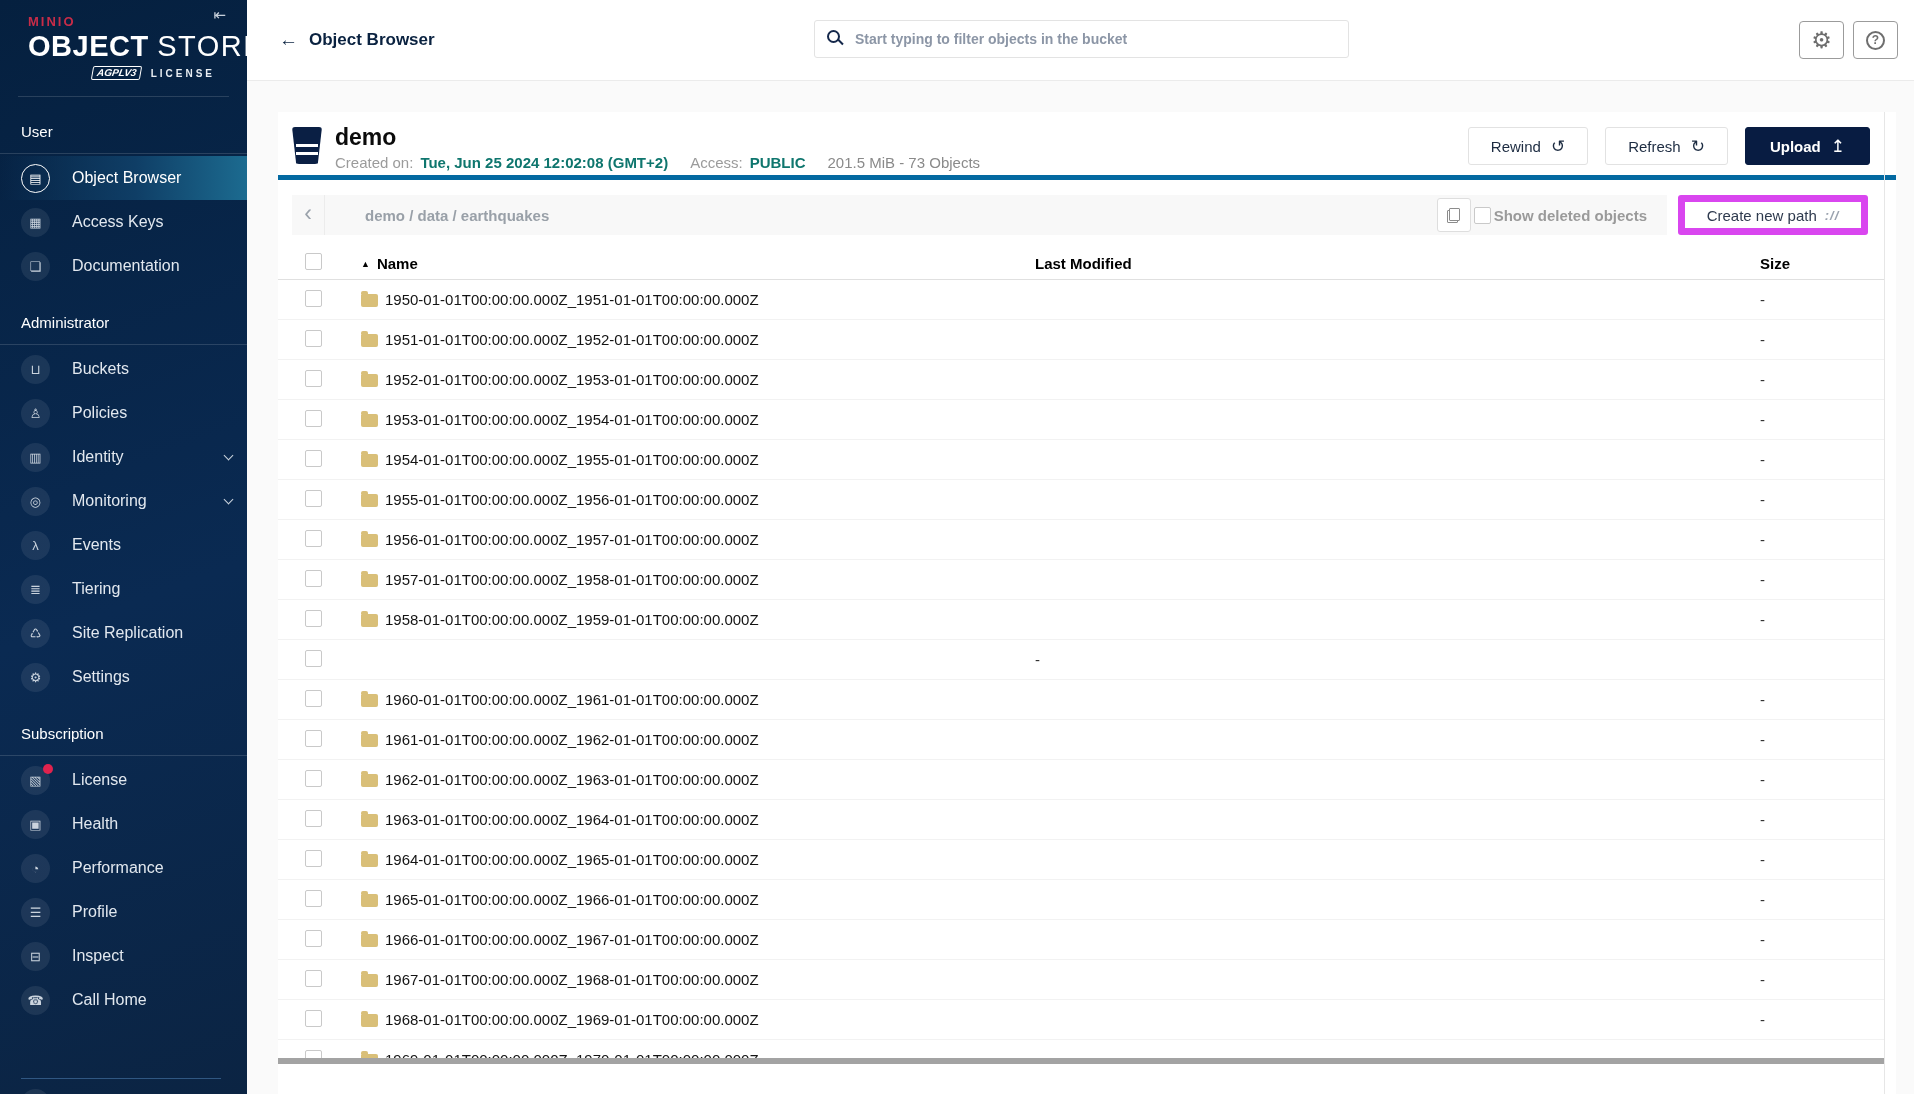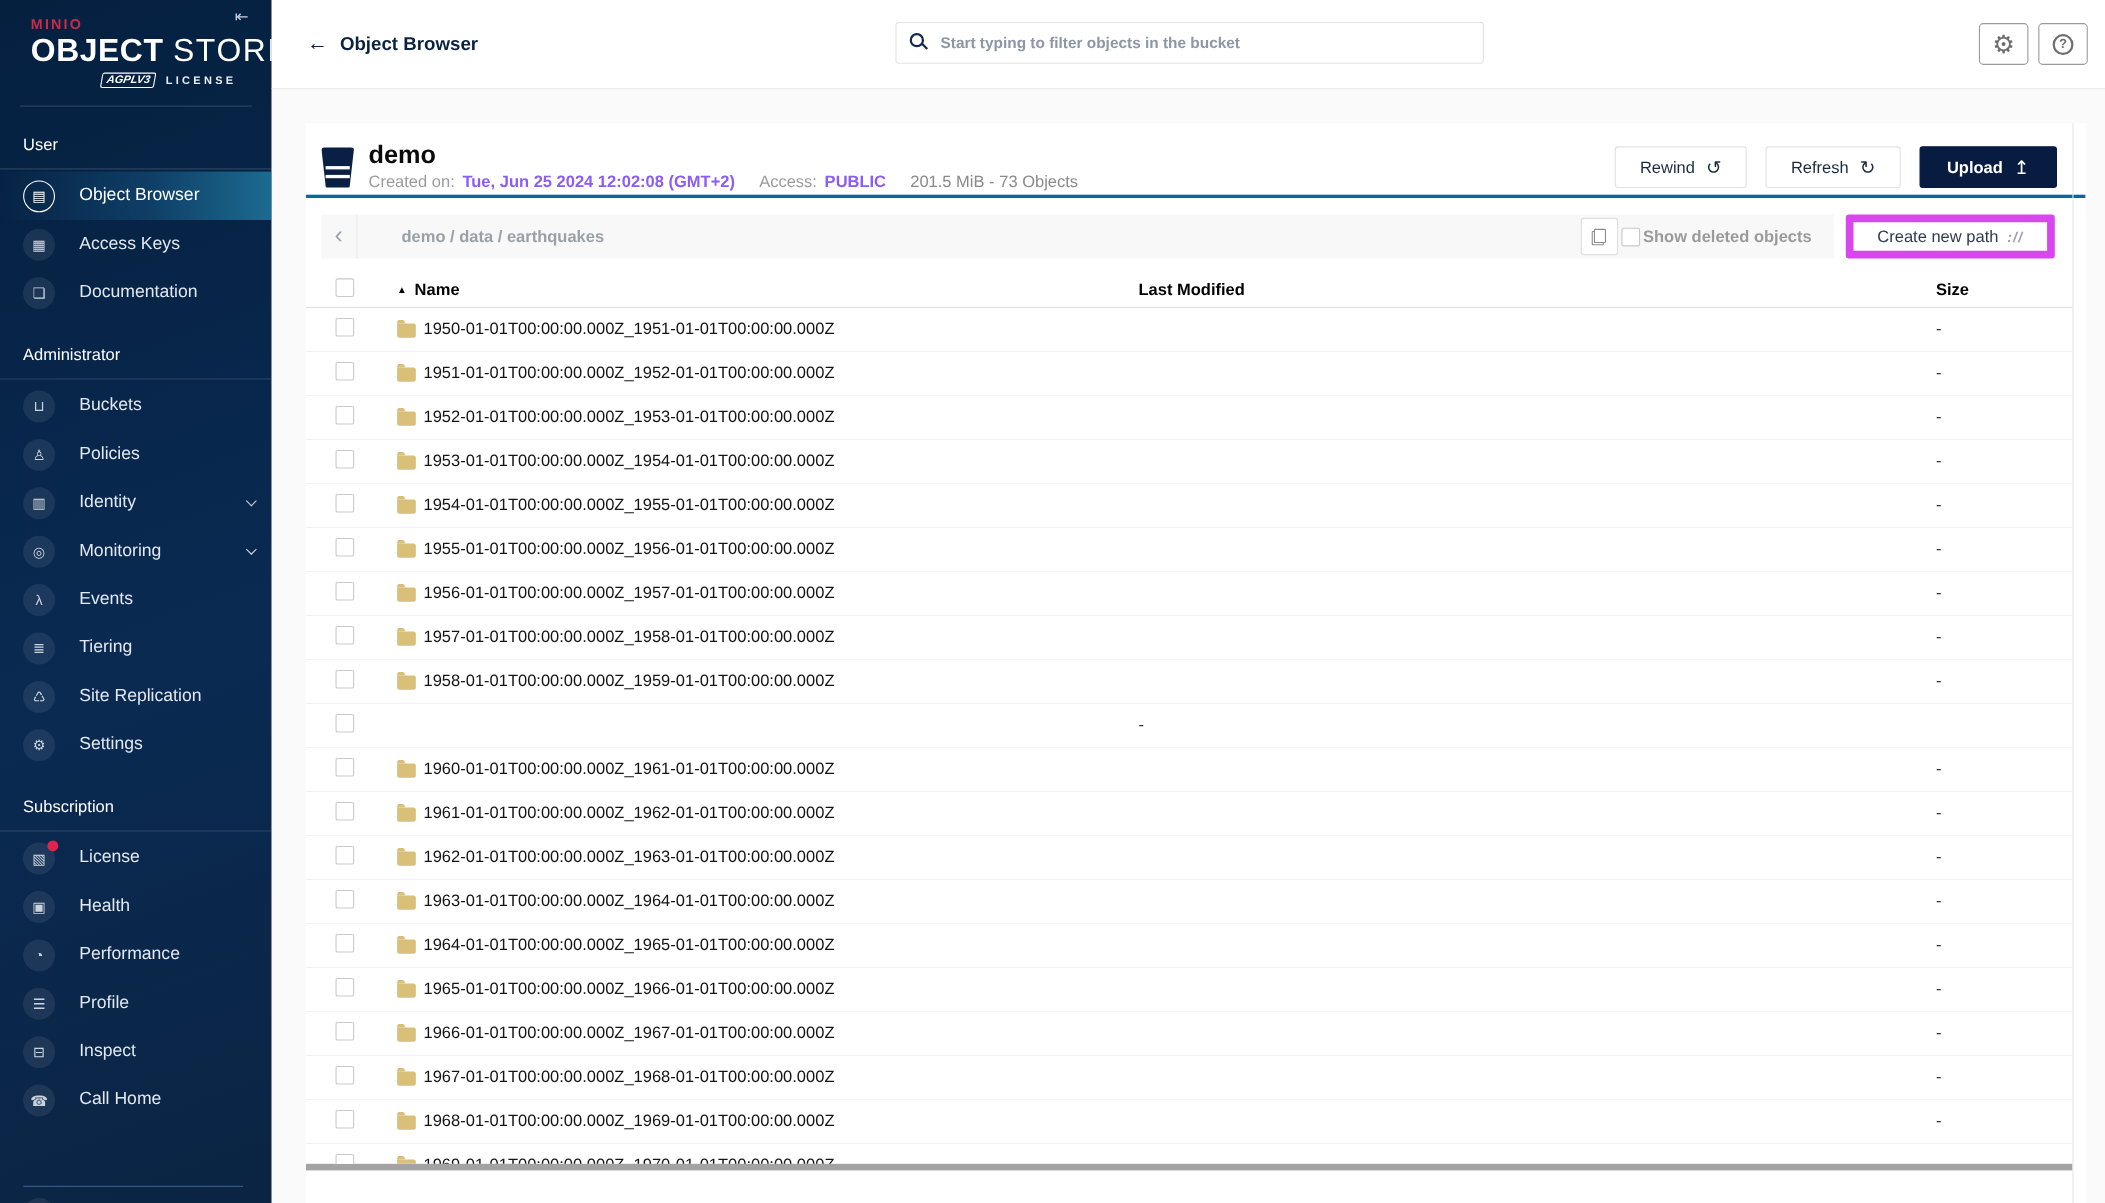--- a/index.html
+++ b/index.html
@@ -49,30 +49,30 @@
   .topbar-right { position:absolute; right:16px; top:21px; display:flex; gap:9px; }
   .sq-btn { width:45px; height:38px; border:1px solid #9B9B9B; border-radius:4px; background:#fff; display:flex; align-items:center; justify-content:center; cursor:pointer; color:#6E6E6E; }
   .sq-btn .gear { font-size:23px; line-height:1; }
   .help-circ { width:19px; height:19px; border:2px solid #6E6E6E; border-radius:50%; display:flex; align-items:center; justify-content:center; font-size:12px; font-weight:bold; color:#6E6E6E; }
 
   .page { flex:1; background:#FAFAFA; }
   .card { position:relative; margin:31px 18px 0 31px; width:1618px; height:982px; background:#fff; overflow:hidden; }
   .vline { position:absolute; left:1606px; top:0; bottom:0; width:1px; background:#E6E6E6; }
 
   
-  .bucket-head { display:flex; align-items:center; padding:13px 26px 0 14px; height:68px; border-bottom:3px solid #0369a1; }
+  .bucket-head { display:flex; align-items:flex-start; padding:13px 26px 0 14px; height:68px; border-bottom:5px solid #0369a1; }
   .bucket-ic { width:30px; height:37px; margin-top:2px; background:#0A1F44; border-radius:3px 3px 7px 7px;
     clip-path:polygon(0 0,100% 0,86% 100%,14% 100%); position:relative; flex:0 0 30px; }
   .bucket-ic::before, .bucket-ic::after { content:''; position:absolute; left:4px; right:4px; height:3px; background:#fff; }
   .bucket-ic::before { top:17px; } .bucket-ic::after { top:25px; }
   .bucket-titles { margin-left:13px; }
   .bucket-name { font-size:23px; font-weight:bold; color:#0B0B0B; line-height:25px; }
   .bucket-meta { display:flex; align-items:center; margin-top:4px; font-size:15px; white-space:nowrap; }
   .meta-label { color:#9B9B9B; margin-right:7px; }
-  .meta-value { color:#8b5cf6; font-weight:bold; }
+  .meta-value { color:#0f766e; font-weight:bold; }
   .meta-gap { width:22px; }
   .meta-usage { color:#8A8A8A; }
   .bucket-actions { margin-left:auto; display:flex; gap:17px; margin-top:2px; }
   .btn { height:38px; border-radius:3px; font-family:"Liberation Sans",sans-serif; font-size:15px; display:flex; align-items:center; justify-content:center; gap:10px; cursor:pointer; }
   .btn-outline { background:#fff; border:1px solid #E2E2E2; color:#1C2B41; padding:0 22px; }
   .btn-outline .bic { font-size:17px; }
   .btn-dark { background:#081C42; border:1px solid #081C42; color:#fff; padding:0 24px; font-weight:bold;}
   .btn-dark .bic { font-size:17px; font-weight:normal; }
 
   

